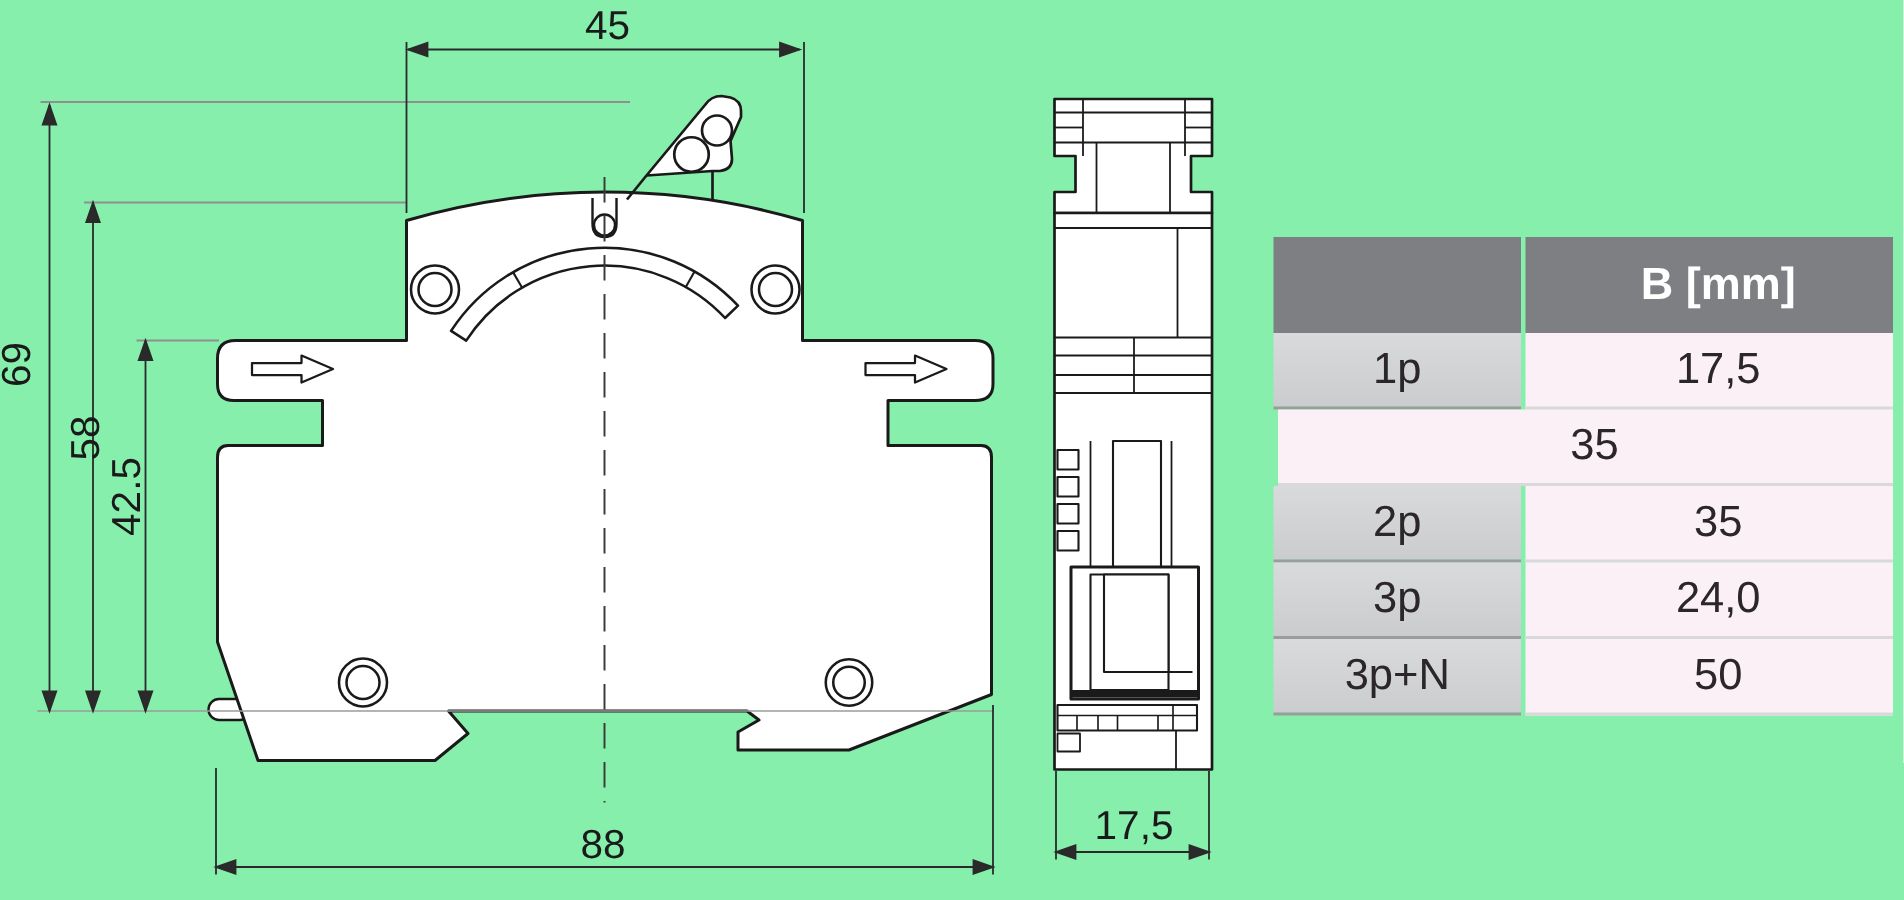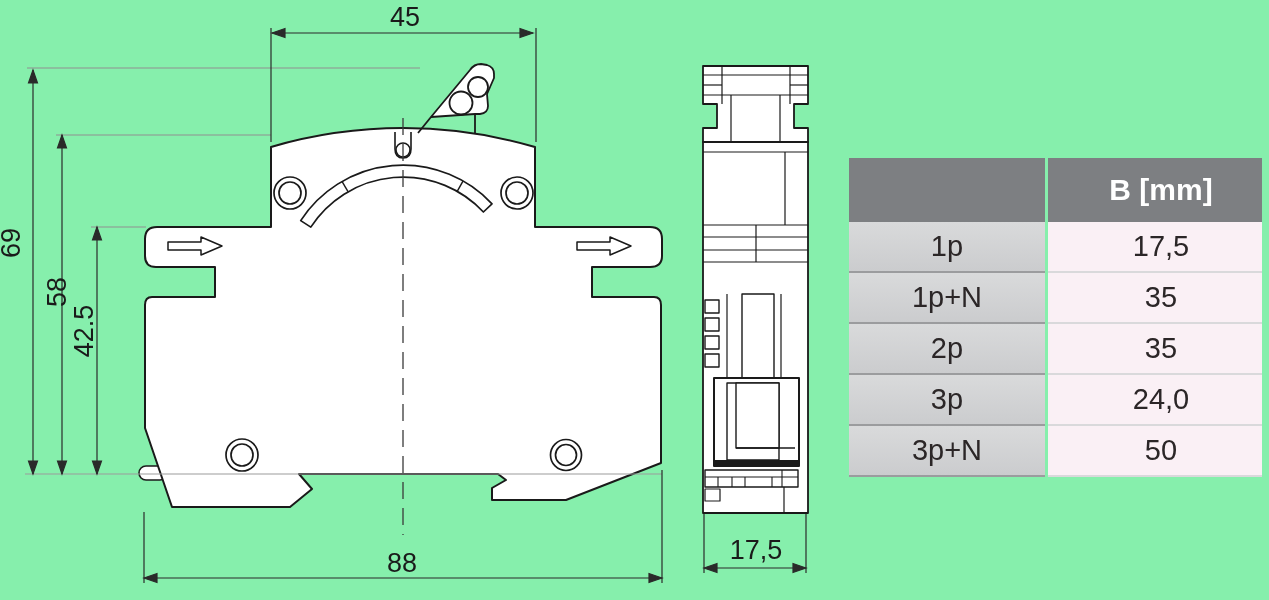--- a/index.html
+++ b/index.html
@@ -10,21 +10,21 @@
   .stage svg text {
     font-family:"Liberation Sans", sans-serif;
     fill:#1a1a1a;
   }
   .dim-label { font-size:27px; }
   
   .spec-table {
     position:absolute; left:849px; top:158px; width:413px;
   }
   .spec-table .row { display:flex; }
-  .spec-table .c1 { width:196px; }
+  .spec-table .c1 { width:165px; }
   .spec-table .c2 { flex:1; margin-left:3px;padding-left:12px; }
   .spec-table .hdr { height:64px; }
   .spec-table .hdr .c1 { background:#7d7f82; }
   .spec-table .hdr .c2 {
     background:#7d7f82; color:#ffffff; font-weight:bold; font-size:30px;
     display:flex; align-items:center; justify-content:center;
   }
   .spec-table .data { height:51px; }
   .spec-table .data .c1 {
     background:linear-gradient(#d9dadb,#cbccce);
@@ -206,21 +206,20 @@
   <div class="spec-table">
     <div class="row hdr">
       <div class="c1"></div>
       <div class="c2">B [mm]</div>
     </div>
     <div class="row data">
       <div class="c1">1p</div>
       <div class="c2">17,5</div>
     </div>
     <div class="row data">
-      <div class="c1">1p+N</div>
       <div class="c2">35</div>
     </div>
     <div class="row data">
       <div class="c1">2p</div>
       <div class="c2">35</div>
     </div>
     <div class="row data">
       <div class="c1">3p</div>
       <div class="c2">24,0</div>
     </div>

